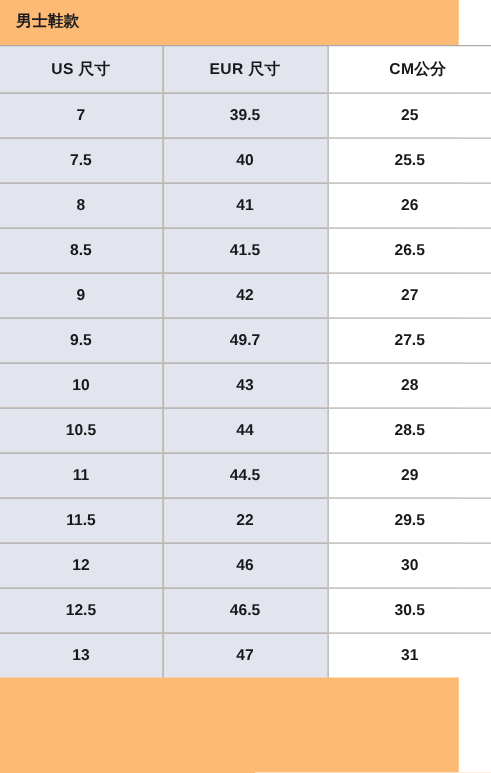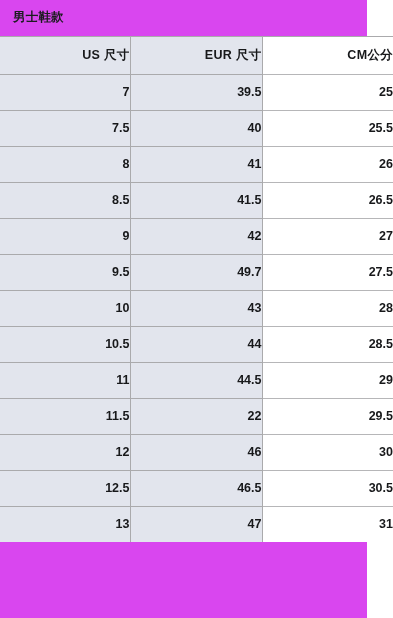--- a/index.html
+++ b/index.html
@@ -13,21 +13,21 @@
     overflow: hidden;
     font-family: "Liberation Sans", "DejaVu Sans", sans-serif;
     color: #17181a;
     -webkit-font-smoothing: antialiased;
   }
 
   .page {
     position: relative;
     width: 367px;
     height: 618px;
-    background: #d946ef;
+    background: #fdba74;
     box-sizing: border-box;
   }
 
   
   .section-title {
     font-size: 12.5px;
     font-weight: 700;
     line-height: 1;
     color: #1b1c1f;
     padding: 11px 0 0 13px;
@@ -42,21 +42,21 @@
     margin-top: 12px;
   }
   .size-table col.c-us  { width: 130px; }
   .size-table col.c-eur { width: 132px; }
   .size-table col.c-cm  { width: 131px; }
 
   .size-table th,
   .size-table td {
     font-size: 12.5px;
     font-weight: 700;
-    text-align: right;
+    text-align: center;
     color: #17181a;
     border-top: 1px solid #aaaaac;
     border-right: 1px solid #aaaaac;
     padding: 0;
     box-sizing: border-box;
   }
   .size-table th:last-child,
   .size-table td:last-child {
     border-right: none;
   }

